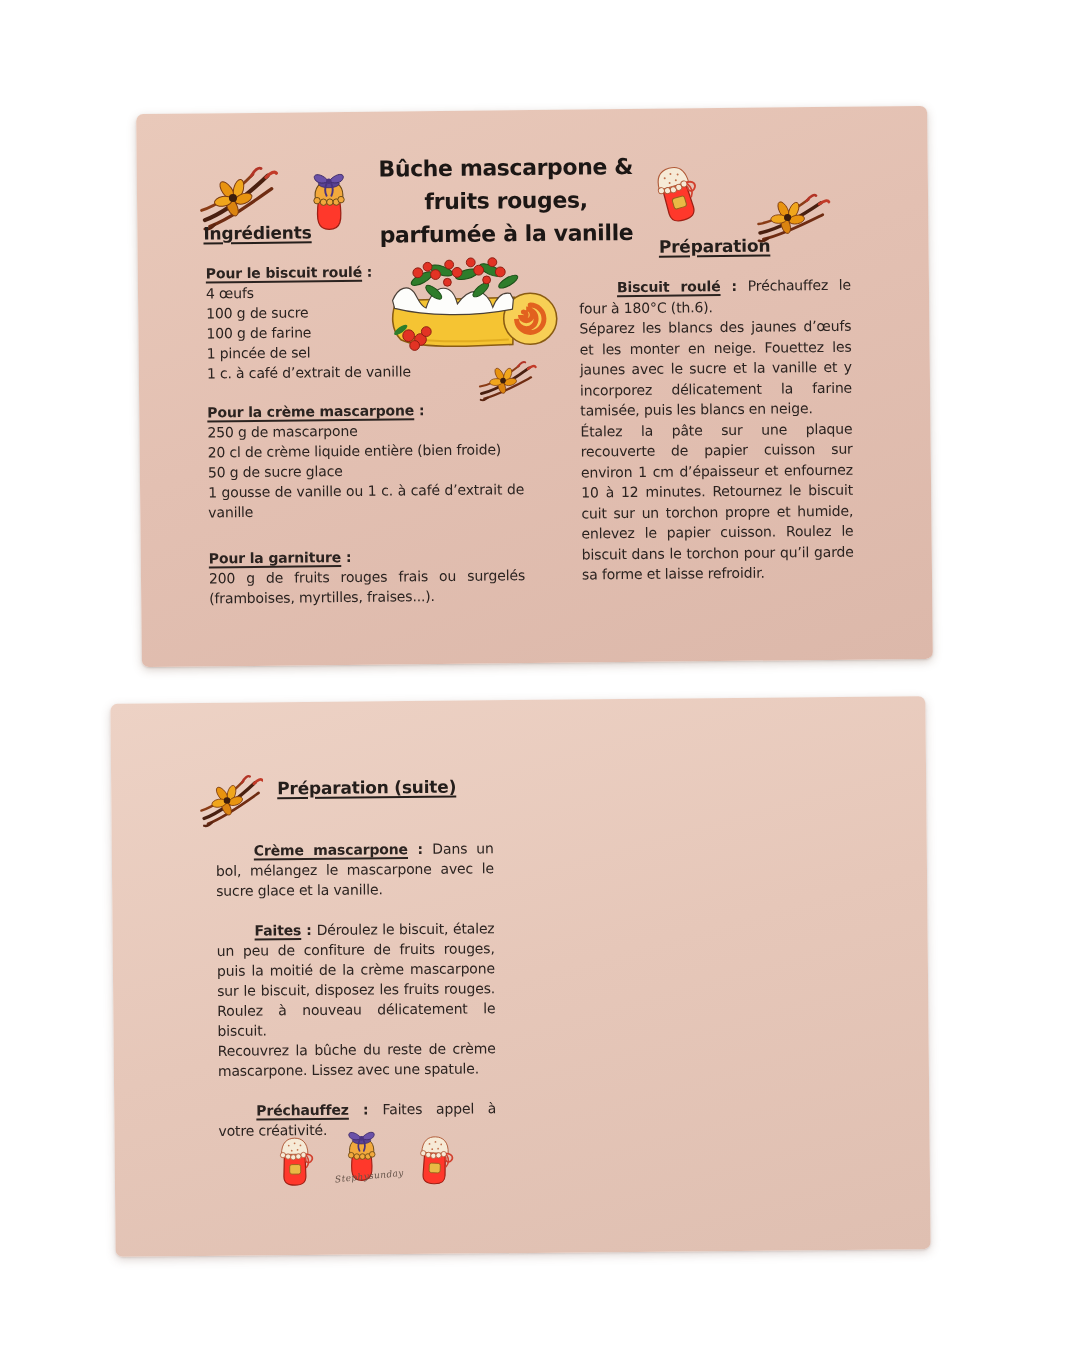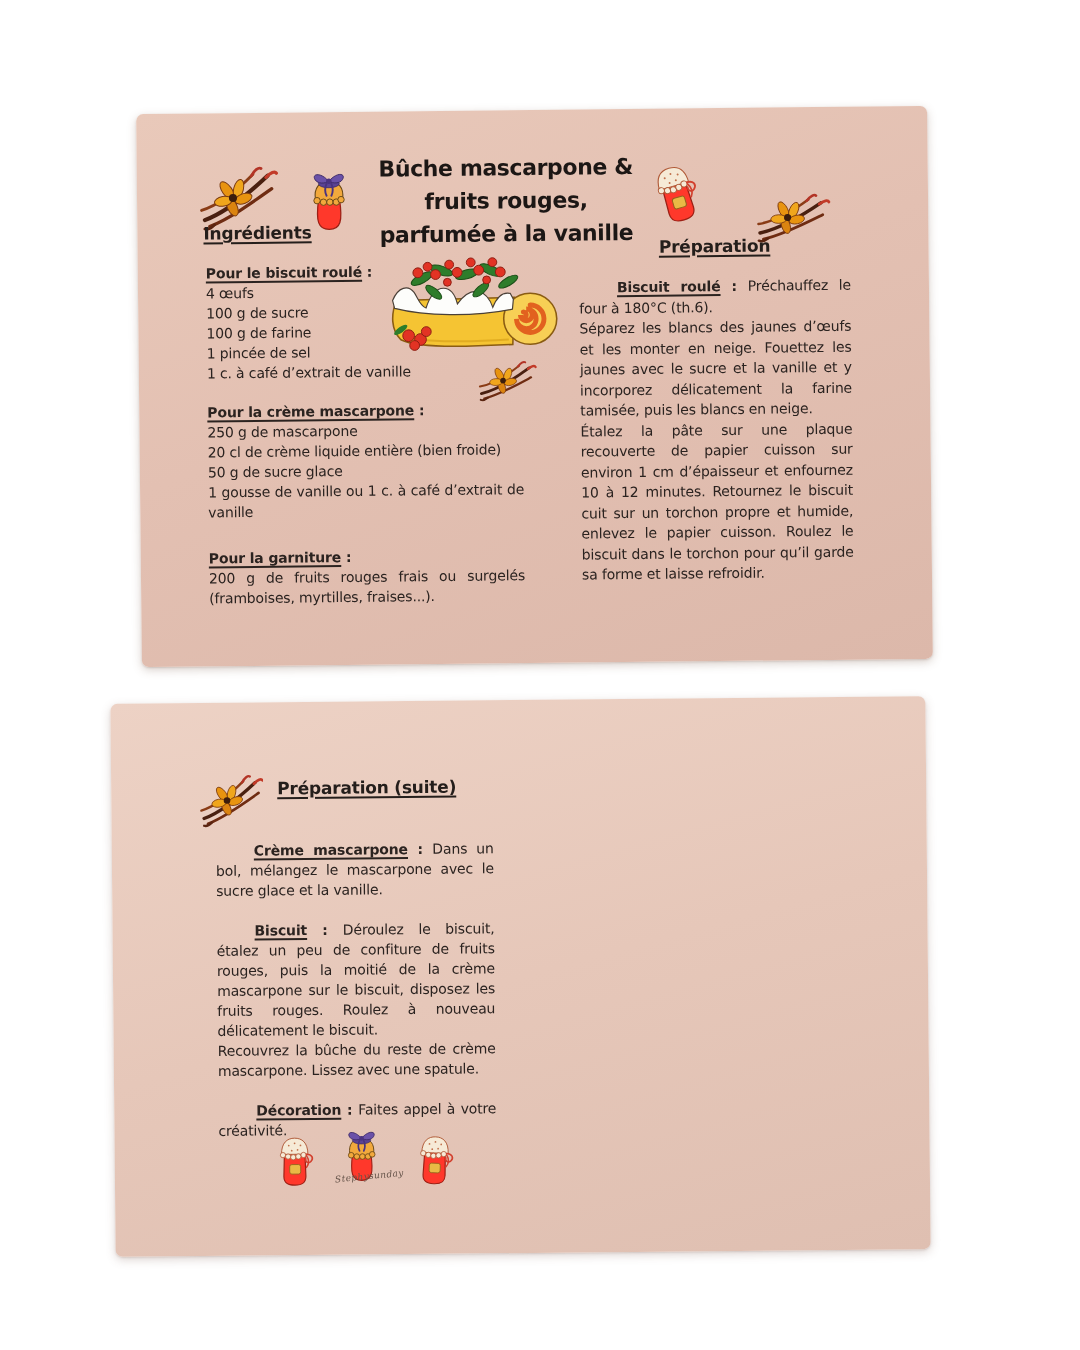--- a/index.html
+++ b/index.html
@@ -233,23 +233,23 @@
 <section class="card" id="card-back">
 
   <svg class="illus" id="van4">
       <use href="#sym-vanilla"></use>
     </svg>
 
   <h2 class="sec-head" id="prep2-head">Préparation (suite)</h2>
 
   <div class="col" id="col-back">
     <p class="indent"><span class="hd">Crème mascarpone</span><span class="sep"> : </span><span>Dans un bol, mélangez le mascarpone avec le sucre glace et la vanille.</span></p>
-    <p class="indent gap"><span class="hd">Biscuit</span><span class="sep"> : </span><span>Déroulez le biscuit, étalez un peu de confiture de fruits rouges, puis la moitié de la crème mascarpone sur le biscuit, disposez les fruits rouges. Roulez à nouveau délicatement le biscuit.</span></p>
+    <p class="indent gap"><span class="hd">Faites</span><span class="sep"> : </span><span>Déroulez le biscuit, étalez un peu de confiture de fruits rouges, puis la moitié de la crème mascarpone sur le biscuit, disposez les fruits rouges. Roulez à nouveau délicatement le biscuit.</span></p>
     <p><span>Recouvrez la bûche du reste de crème mascarpone. Lissez avec une spatule.</span></p>
-    <p class="indent gap"><span class="hd">Décoration</span><span class="sep"> : </span><span>Faites appel à votre créativité.</span></p>
+    <p class="indent gap"><span class="hd">Préchauffez</span><span class="sep"> : </span><span>Faites appel à votre créativité.</span></p>
   </div>
 
   <svg class="illus" id="jarlace2">
       <use href="#sym-jarlace"></use>
     </svg>
   <svg class="illus" id="jarbow2">
       <use href="#sym-jarbow"></use>
     </svg>
   <svg class="illus" id="jarlace3">
       <use href="#sym-jarlace"></use>

